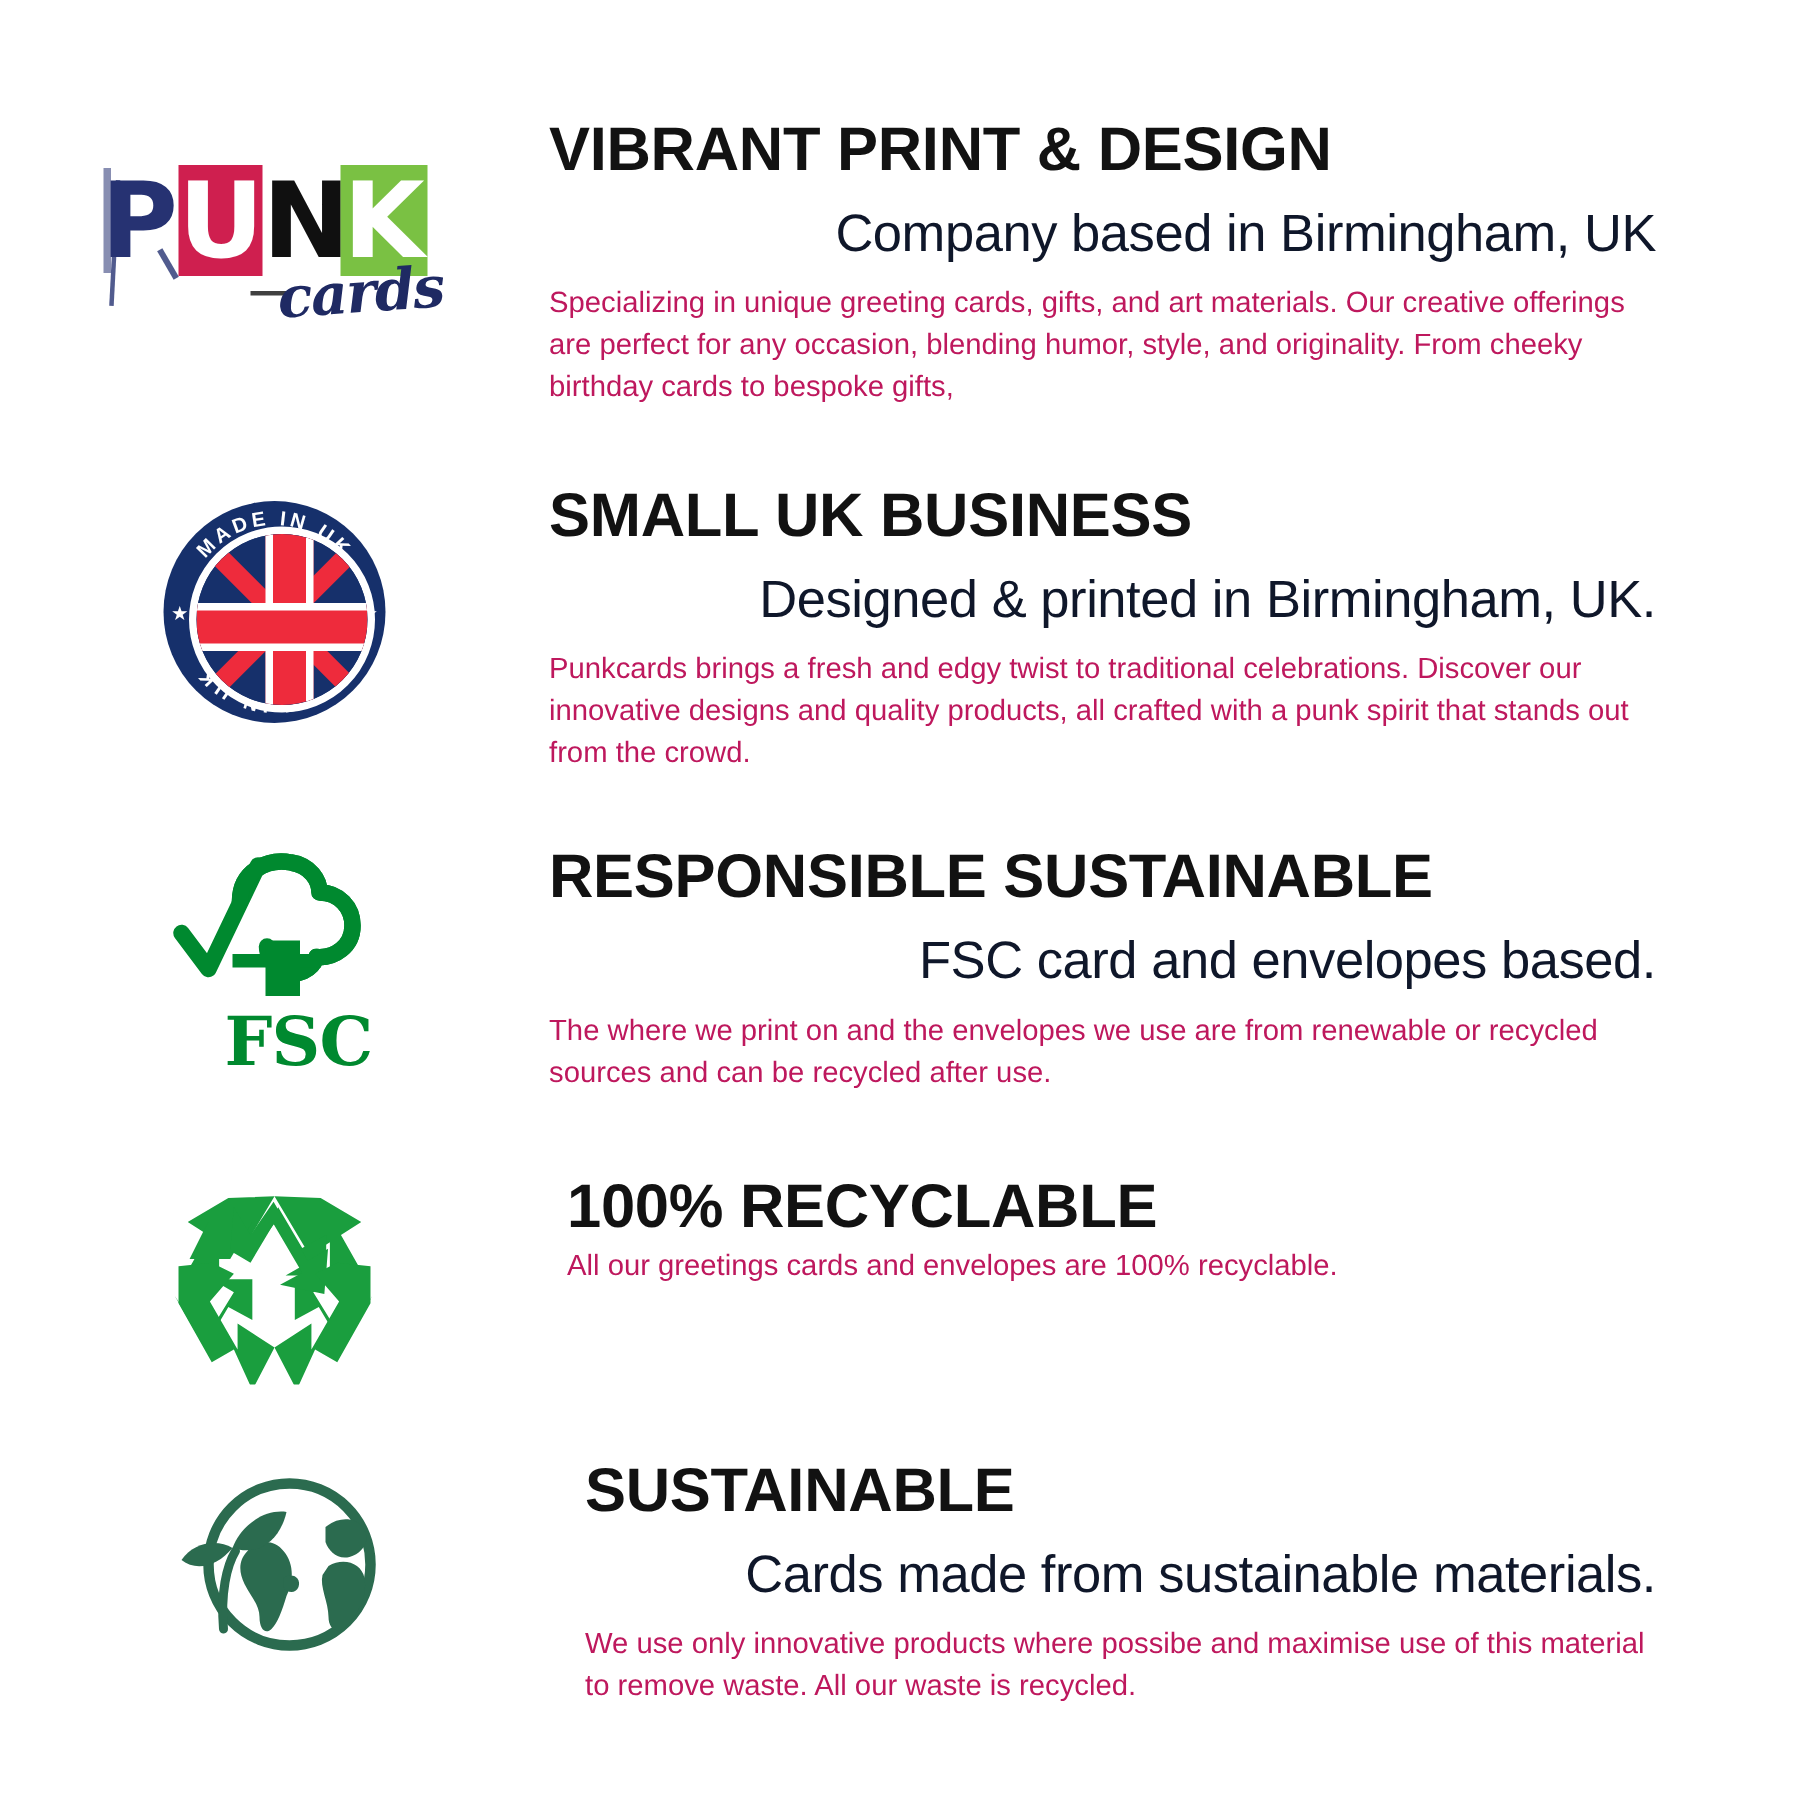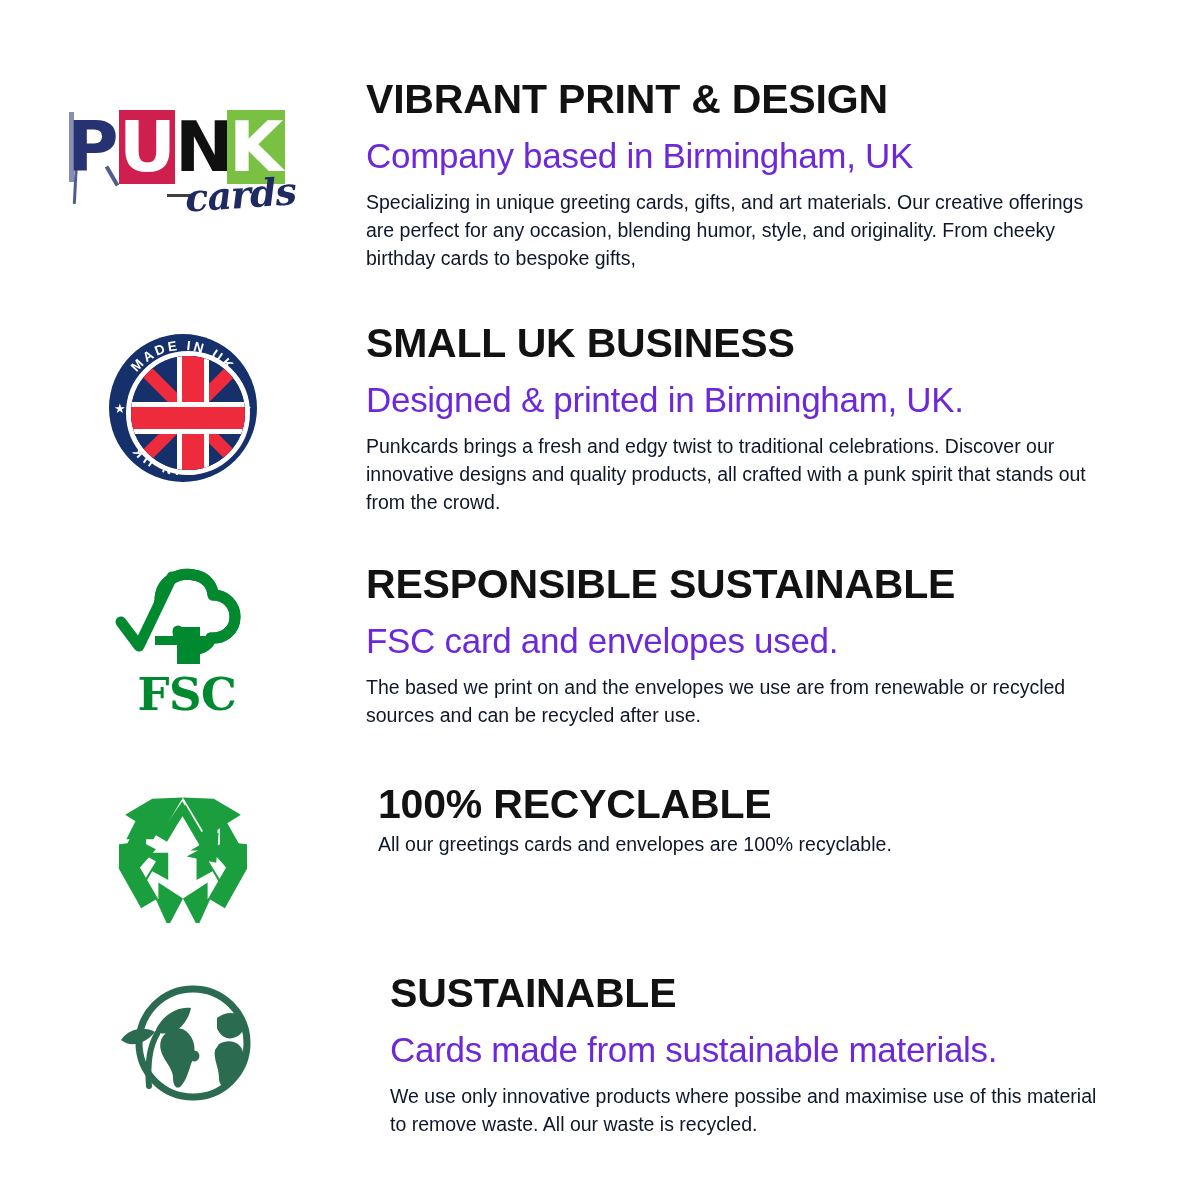--- a/index.html
+++ b/index.html
@@ -63,30 +63,31 @@
     margin: 0 0 5px 0;
     white-space: nowrap;
   }
 
   .f-subtitle {
     font-family: "Liberation Sans", sans-serif;
     font-weight: normal;
     font-size: 35px;
     line-height: 1.12;
     letter-spacing: -0.3px;
-    color: #6d28d9;
+    color: #0f172a;
     margin: 15px 0 14px 0;
+    text-align: right;
   }
 
   .f-body {
     font-family: "Liberation Sans", sans-serif;
     font-weight: normal;
     font-size: 19.5px;
     line-height: 1.43;
-    color: #0f172a;
+    color: #be185d;
     margin: 0;
     max-width: 724px;
   }
 
   
   .row-0 { top: 78px; }
   .row-1 { top: 322px; }
   .row-2 { top: 563px; }
   .row-3 { top: 783px; gap: 12px; }
   .row-4 { top: 972px; gap: 24px; }
@@ -242,21 +243,21 @@
 
   
   .fsc-logo {
     position: relative;
     width: 150px;
     height: 152px;
     color: #00892f;
   }
   .fsc-word {
     position: absolute;
-    left: 4px;
+    left: 16px;
     bottom: 0;
     width: 150px;
     text-align: center;
     font-family: "DejaVu Serif", serif;
     font-weight: bold;
     font-size: 45px;
     line-height: 45px;
     letter-spacing: -0.5px;
     color: #00892f;
   }
@@ -348,22 +349,22 @@
             <path d="M52,36 C52,16 70,7 86,10 C99,12 105,22 105,30
                      C118,30 127,40 127,52 C127,66 115,74 103,73
                      C100,82 90,86 82,83 C74,80 70,72 70,66" fill="none" stroke="#00892f" stroke-width="11" stroke-linecap="round" stroke-linejoin="round"></path>
             <path d="M47,71 L69,71 L69,62 L92,62 L92,71 L106,71 L106,80 L92,80 L92,99 L69,99 L69,80 L47,80 Z" fill="#00892f"></path>
           </svg>
           <div class="fsc-word">FSC</div>
         </div>
       </div>
       <div class="text-cell">
         <h2 class="f-title">RESPONSIBLE SUSTAINABLE</h2>
-        <div class="f-subtitle">FSC card and envelopes used.</div>
-        <p class="f-body">The based we print on and the envelopes we use are from renewable or recycled sources and can be recycled after use.</p>
+        <div class="f-subtitle">FSC card and envelopes based.</div>
+        <p class="f-body">The where we print on and the envelopes we use are from renewable or recycled sources and can be recycled after use.</p>
       </div>
     </div>
 
     <div class="feature-row row-3">
       <div class="icon-cell icon-recy">
         <svg class="recycle-logo" viewBox="0 0 120 104">
           <g fill="#1a9e3e">
             <path d="M60,2 L41,34 L30,27 L30,46 L11,46 L24,23 L13,16 L35,3 Z"></path>
             <path d="M60,2 L79,34 L90,27 L90,46 L109,46 L96,23 L107,16 L85,3 Z" transform="translate(0,0)"></path>
           </g>

